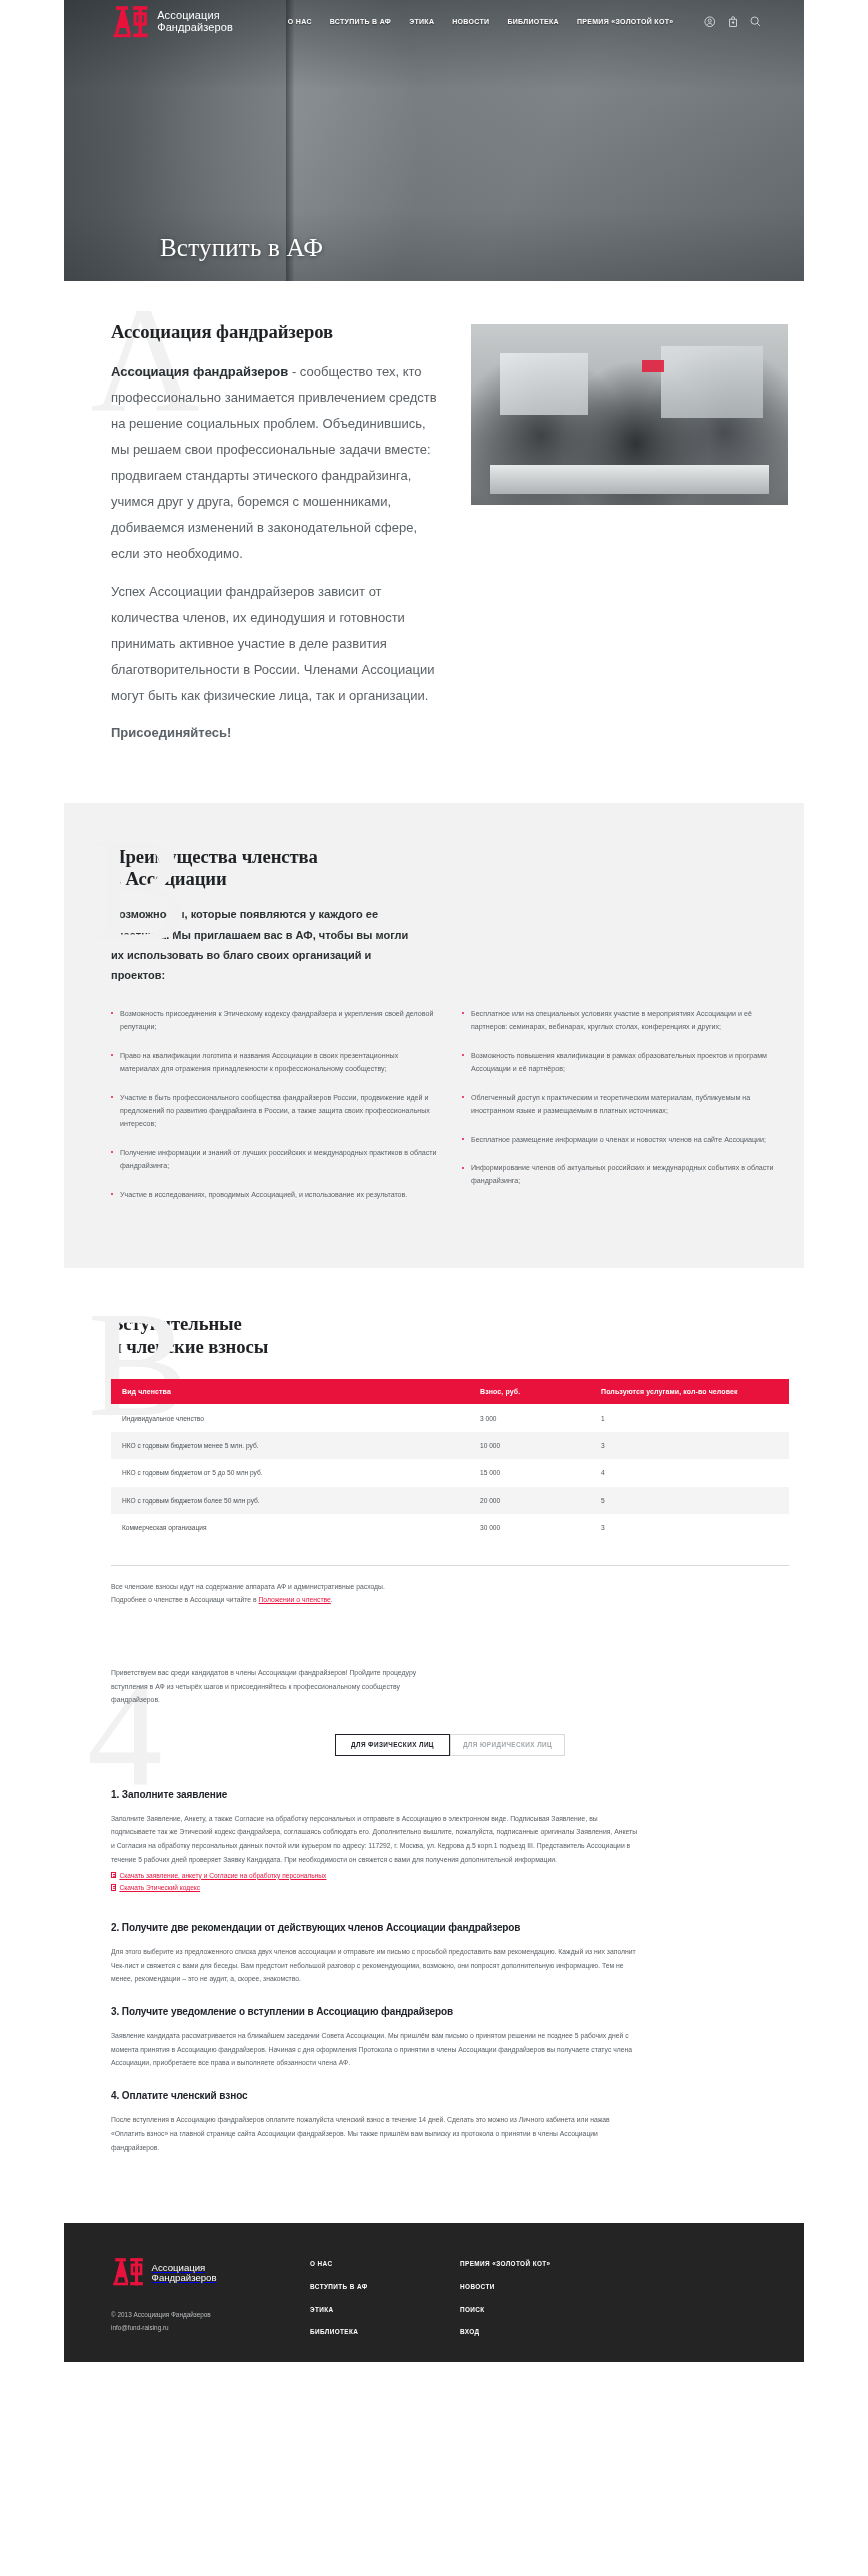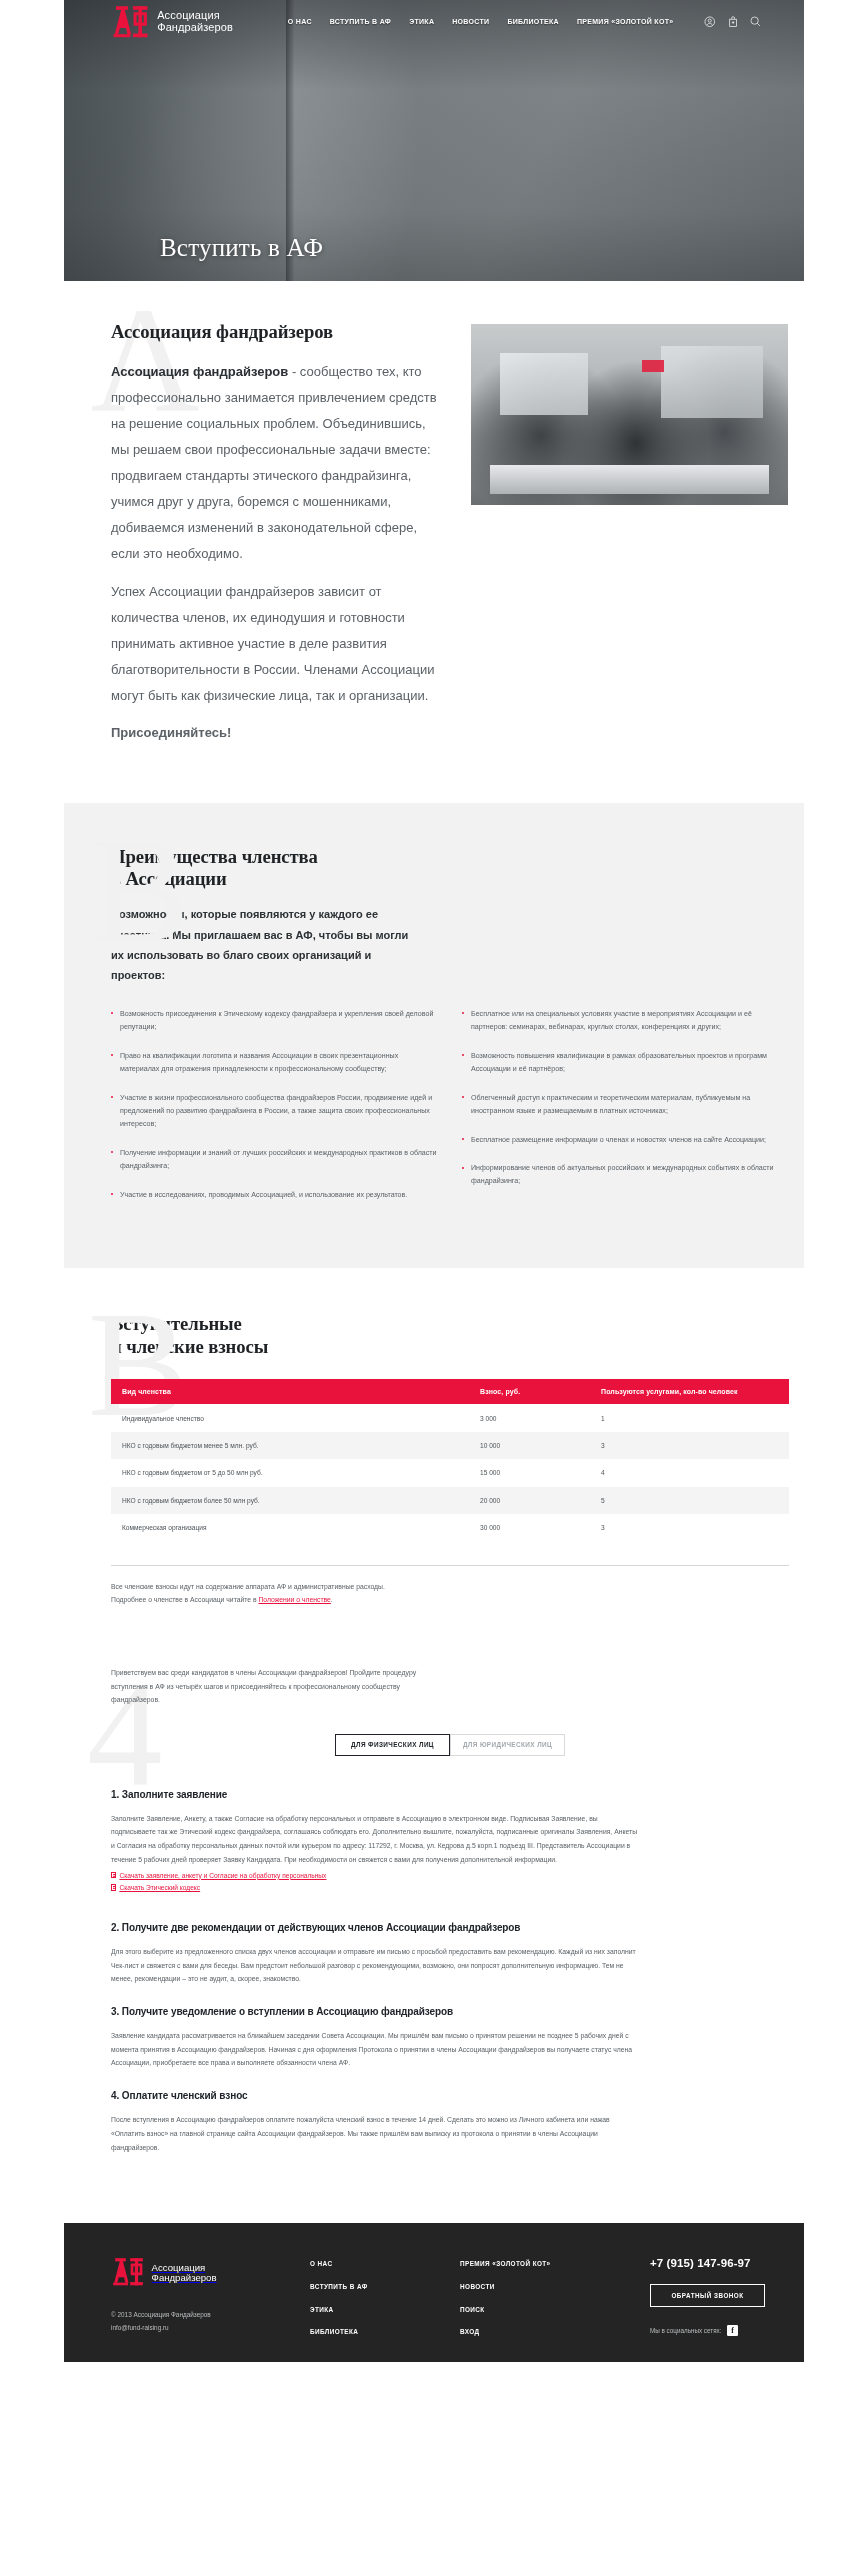--- a/index.html
+++ b/index.html
@@ -326,21 +326,21 @@
         <span>Преимущества членства</span><br>
         <span>в Ассоциации</span>
       </h2>
       <p class="lead">Возможности, которые появляются у каждого ее участника. Мы приглашаем вас в АФ, чтобы вы могли их использовать во благо своих организаций и проектов:</p>
 
       <div class="cols">
         <div class="col">
           <ul class="blist">
             <li>Возможность присоединения к Этическому кодексу фандрайзера и укрепления своей деловой репутации;</li>
             <li>Право на квалификации логотипа и названия Ассоциации в своих презентационных материалах для отражения принадлежности к профессиональному сообществу;</li>
-            <li>Участие в жизни профессионального сообщества фандрайзеров России, продвижение идей и предложений по развитию фандрайзинга в России, а также защита своих профессиональных интересов;</li>
+            <li>Участие в быть профессионального сообщества фандрайзеров России, продвижение идей и предложений по развитию фандрайзинга в России, а также защита своих профессиональных интересов;</li>
             <li>Получение информации и знаний от лучших российских и международных практиков в области фандрайзинга;</li>
             <li>Участие в исследованиях, проводимых Ассоциацией, и использование их результатов.</li>
           </ul>
         </div>
         <div class="col">
           <ul class="blist">
             <li>Бесплатное или на специальных условиях участие в мероприятиях Ассоциации и её партнеров: семинарах, вебинарах, круглых столах, конференциях и других;</li>
             <li>Возможность повышения квалификации в рамках образовательных проектов и программ Ассоциации и её партнёров;</li>
             <li>Облегченный доступ к практическим и теоретическим материалам, публикуемым на иностранном языке и размещаемым в платных источниках;</li>
             <li>Бесплатное размещение информации о членах и новостях членов на сайте Ассоциации;</li>
@@ -483,26 +483,18 @@
           <a href="#">БИБЛИОТЕКА</a>
         </div>
         <div class="f-col">
           <a href="#">ПРЕМИЯ «ЗОЛОТОЙ КОТ»</a>
           <a href="#">НОВОСТИ</a>
           <a href="#">ПОИСК</a>
           <a href="#">ВХОД</a>
         </div>
       </div>
 
-      <div class="f-right">
-        <div class="f-phone">+7 (915) 147-96-97</div>
-        <button class="f-cb">ОБРАТНЫЙ ЗВОНОК</button>
-        <div class="f-social">
-          <span class="f-social-label">Мы в социальных сетях:</span>
-          <span class="fb-ico">f</span>
-        </div>
-      </div>
 
     </div>
   </footer>
 
 </div>
 
 
 </body></html>

